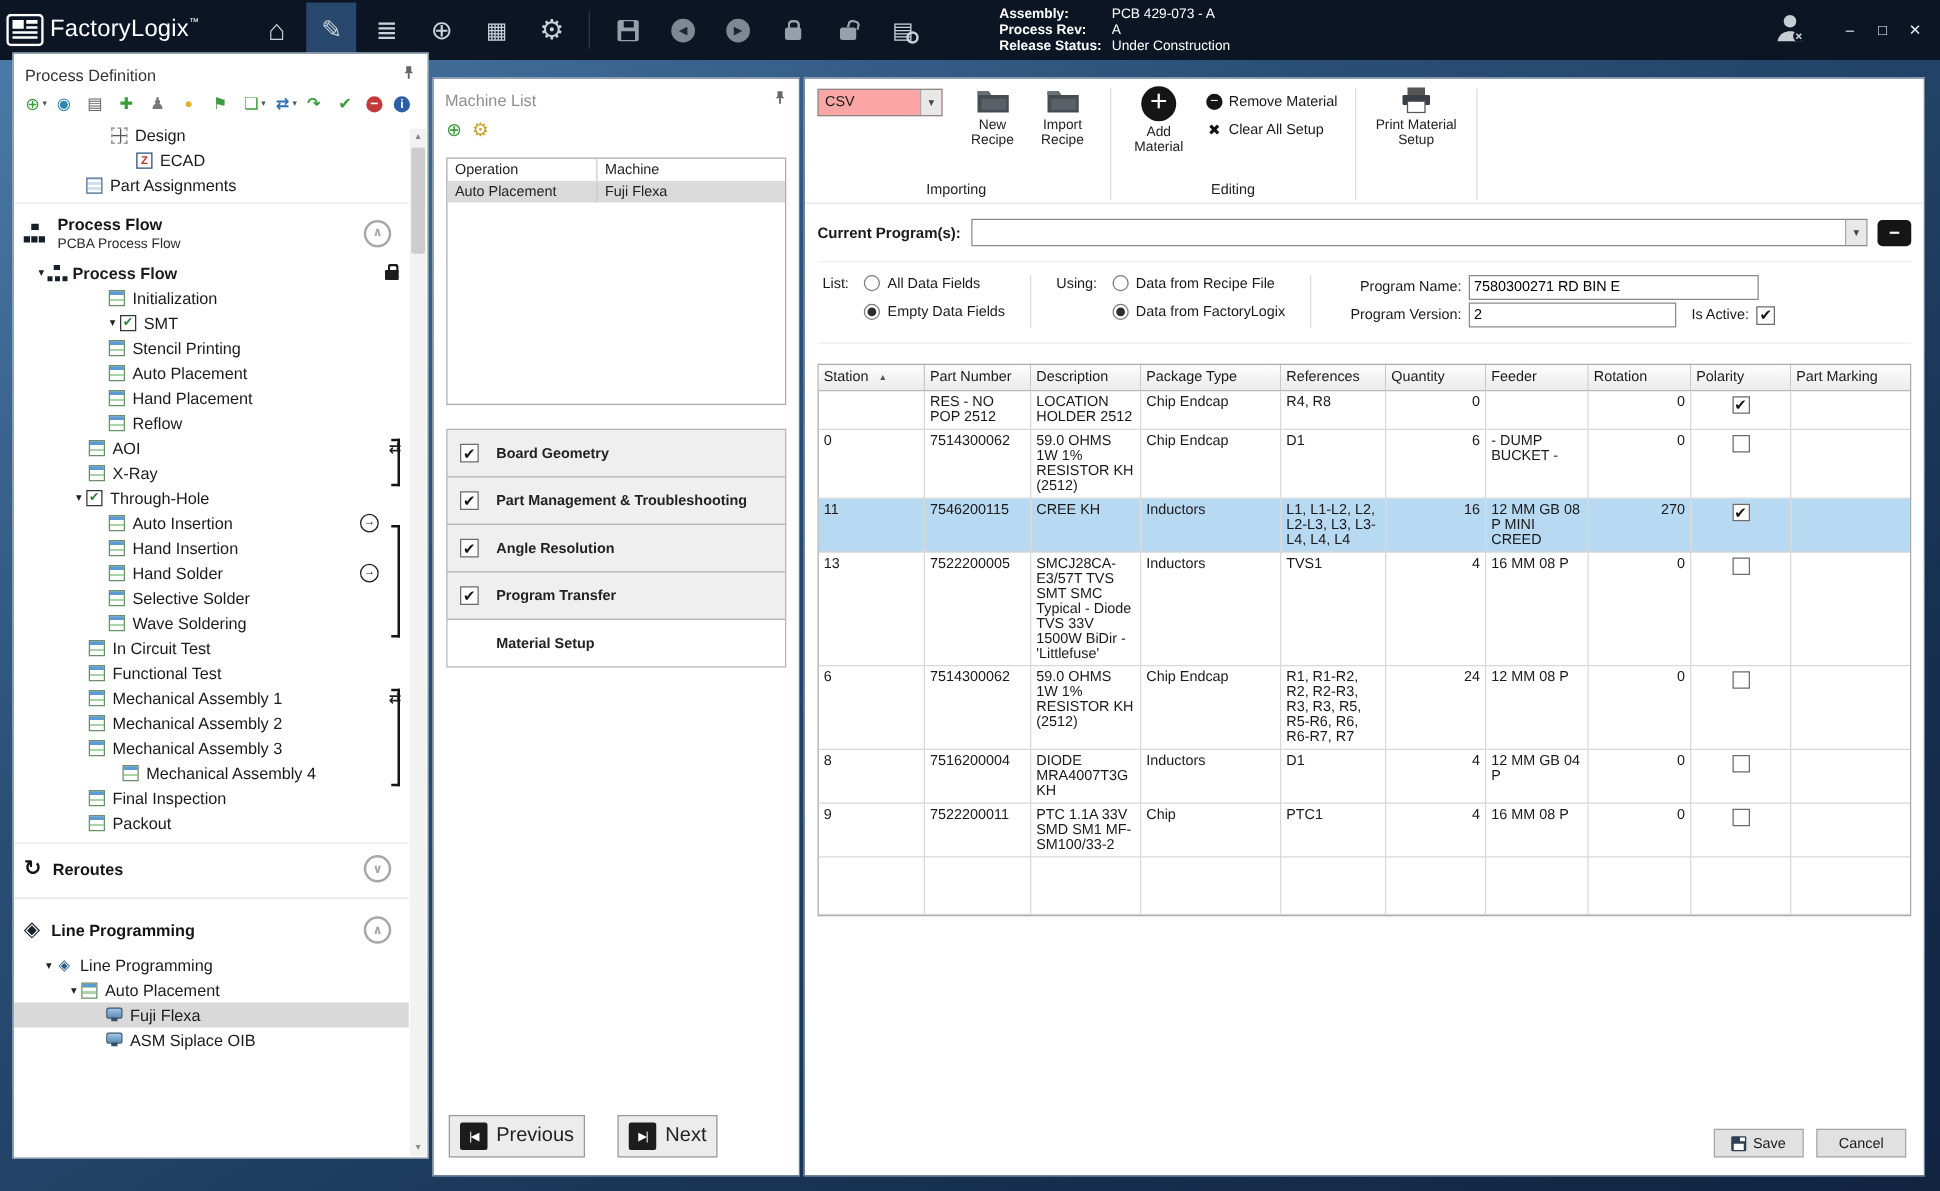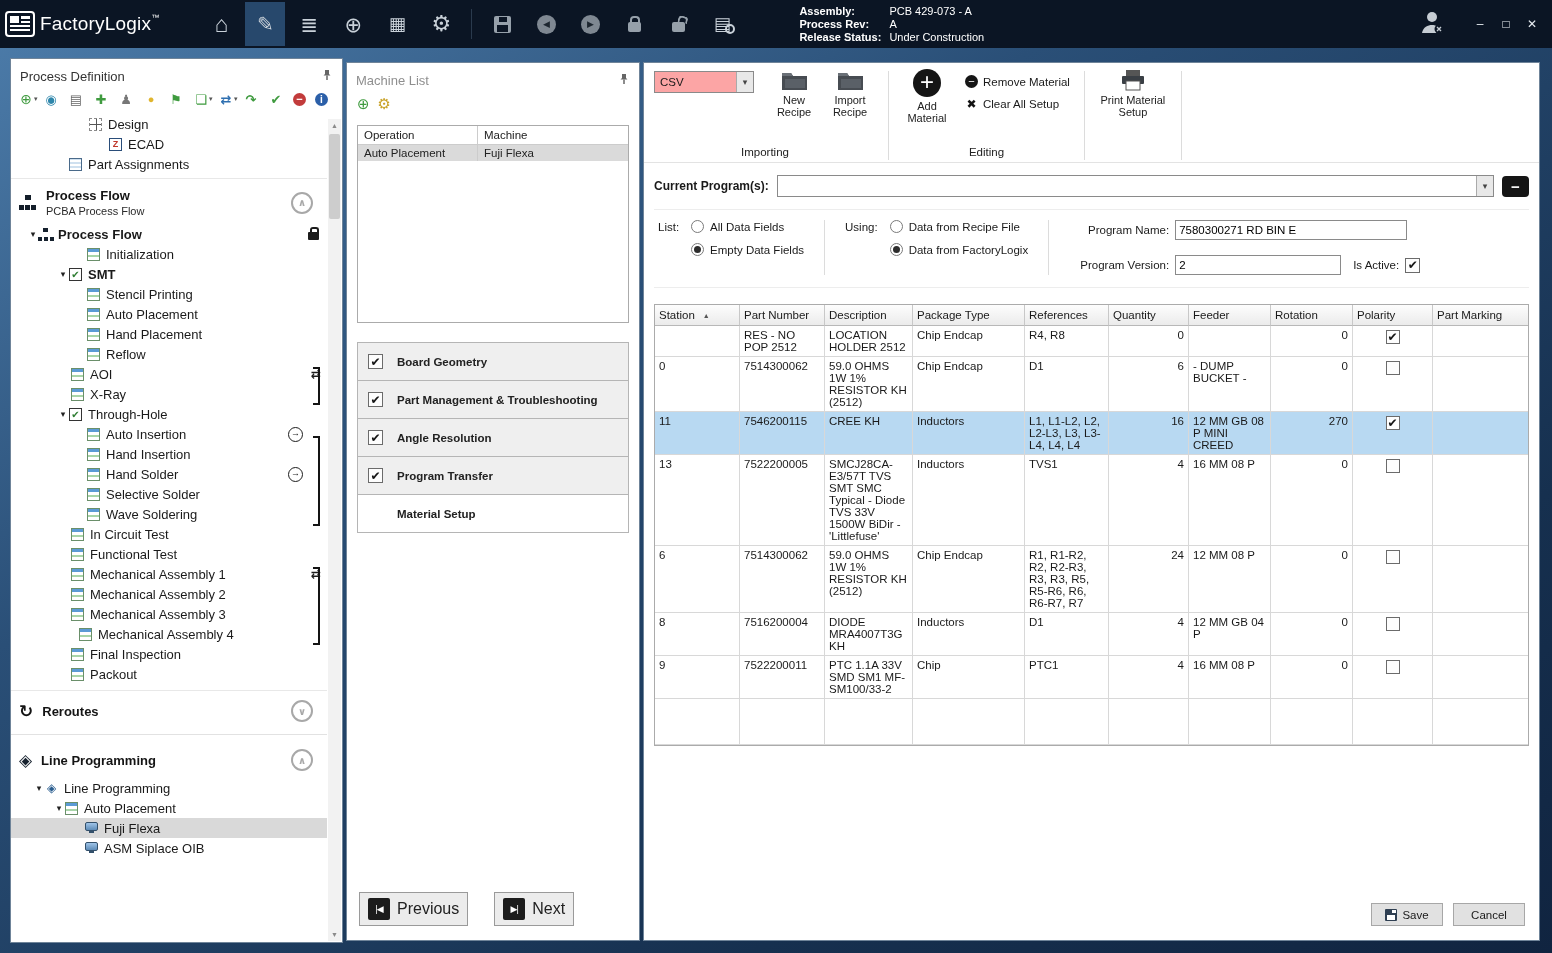--- a/index.html
+++ b/index.html
@@ -36,21 +36,21 @@
   .g-lockbody.open::before{left:6px;transform:rotate(14deg)}
   .tsep{width:1px;height:30px;background:#2a3a4d;margin:0 8px}
   .asm{margin-left:55px;font-size:11px;line-height:13px;white-space:nowrap}
   .asm-l{display:inline-block;width:90px;font-weight:bold}
   .user-wrap{margin-left:auto;margin-right:26px;cursor:pointer}
   .win{display:flex;gap:10px;margin-right:12px}
   .wbtn{width:16px;text-align:center;font-size:12px;color:#e8edf2;cursor:pointer}
 
   
   .panel{background:#fff;border:1px solid #6f8499;box-sizing:border-box;position:absolute}
-  #leftpanel{left:10px;top:58px;width:333px;height:885px;overflow:hidden}
+  #leftpanel{left:10px;top:42px;width:333px;height:885px;overflow:hidden}
   #midpanel{left:346px;top:62px;width:294px;height:879px}
   #rightpanel{left:643px;top:62px;width:897px;height:879px;font-size:11.5px;color:#1a1a1a}
 
   .panel-head{display:flex;align-items:center;padding:8px 9px 4px}
   .panel-title{font-size:13px;color:#333}
   .ml-title{color:#8f8f8f}
   .pin{margin-left:auto;cursor:pointer}
 
   
   .pd-toolbar{display:flex;align-items:center;gap:2px;padding:2px 4px 7px 7px}
@@ -178,21 +178,21 @@
   .minus-btn::before{content:"−";font-size:15px;font-weight:bold}
   .fill-section{display:flex;margin:12px 10px 0;padding:10px 4px 12px;border-top:1px solid #ededed;border-bottom:1px solid #ededed}
   .fs-block{display:flex}
   .fs-label{font-size:11.5px;margin:1px 12px 0 0}
   .radio-col{display:flex;flex-direction:column;gap:10px}
   .radio-row{display:flex;align-items:center;gap:6px;cursor:pointer}
   .radio{width:13px;height:13px;border:1px solid #7a7a7a;border-radius:50%;background:#fff;position:relative;flex:none;box-sizing:border-box}
   .radio.sel::before{content:"";position:absolute;inset:2px;background:#2d2d2d;border-radius:50%}
   .radio-label{font-size:11.5px}
   .fs-sep{width:1px;background:#dcdcdc;margin:0 20px;align-self:stretch}
-  .fs-form{display:flex;flex-direction:column;gap:15px;flex:1}
+  .fs-form{display:flex;flex-direction:column;gap:2px;flex:1}
   .form-row{display:flex;align-items:center}
   .form-label{width:100px;text-align:right;margin-right:6px;font-size:11.5px;white-space:nowrap}
   input.txt{border:1px solid #8a8a8a;height:18px;font-size:11.5px;font-family:inherit;padding:0 3px;box-sizing:content-box}
   #pn-input{width:224px}
   #pv-input{width:158px}
   .ia-label{margin-left:12px;margin-right:6px}
   .mtable{margin:16px 10px 0;border:1px solid #ababab;box-sizing:border-box}
   .thead{display:flex}
   .th{background:linear-gradient(#fdfdfd,#ebebeb);border-right:1px solid #c8c8c8;border-bottom:1px solid #b8b8b8;padding:4px 4px;font-size:11.5px;box-sizing:border-box;display:flex;align-items:center;cursor:pointer}
   .th.sorted::after{content:"▲";font-size:7px;color:#555;margin-left:8px}
@@ -401,21 +401,21 @@
             <span class="marker mk-lock"></span>
           </div>
 
           <div class="tree-row" style="padding-left: 64px;">
             <span class="expand"></span>
             <span class="tic ic-step"></span>
             <span class="tree-label">Initialization</span>
             <span class="marker"></span>
           </div>
 
-          <div class="tree-row" style="padding-left: 46px; font-weight: bold;">
+          <div class="tree-row" style="padding-left: 73px;">
             <span class="expand open"></span>
             <span class="tic ic-checkfolder"></span>
             <span class="tree-label">SMT</span>
             <span class="marker"></span>
           </div>
 
           <div class="tree-row" style="padding-left: 64px;">
             <span class="expand"></span>
             <span class="tic ic-step"></span>
             <span class="tree-label">Stencil Printing</span>
@@ -527,21 +527,21 @@
             <span class="marker"></span>
           </div>
 
           <div class="tree-row" style="padding-left: 48px;">
             <span class="expand"></span>
             <span class="tic ic-step"></span>
             <span class="tree-label">Mechanical Assembly 3</span>
             <span class="marker"></span>
           </div>
 
-          <div class="tree-row" style="padding-left: 56px;">
+          <div class="tree-row" style="padding-left: 75px;">
             <span class="expand"></span>
             <span class="tic ic-step"></span>
             <span class="tree-label">Mechanical Assembly 4</span>
             <span class="marker"></span>
           </div>
 
           <div class="tree-row" style="padding-left: 48px;">
             <span class="expand"></span>
             <span class="tic ic-step"></span>
             <span class="tree-label">Final Inspection</span>

